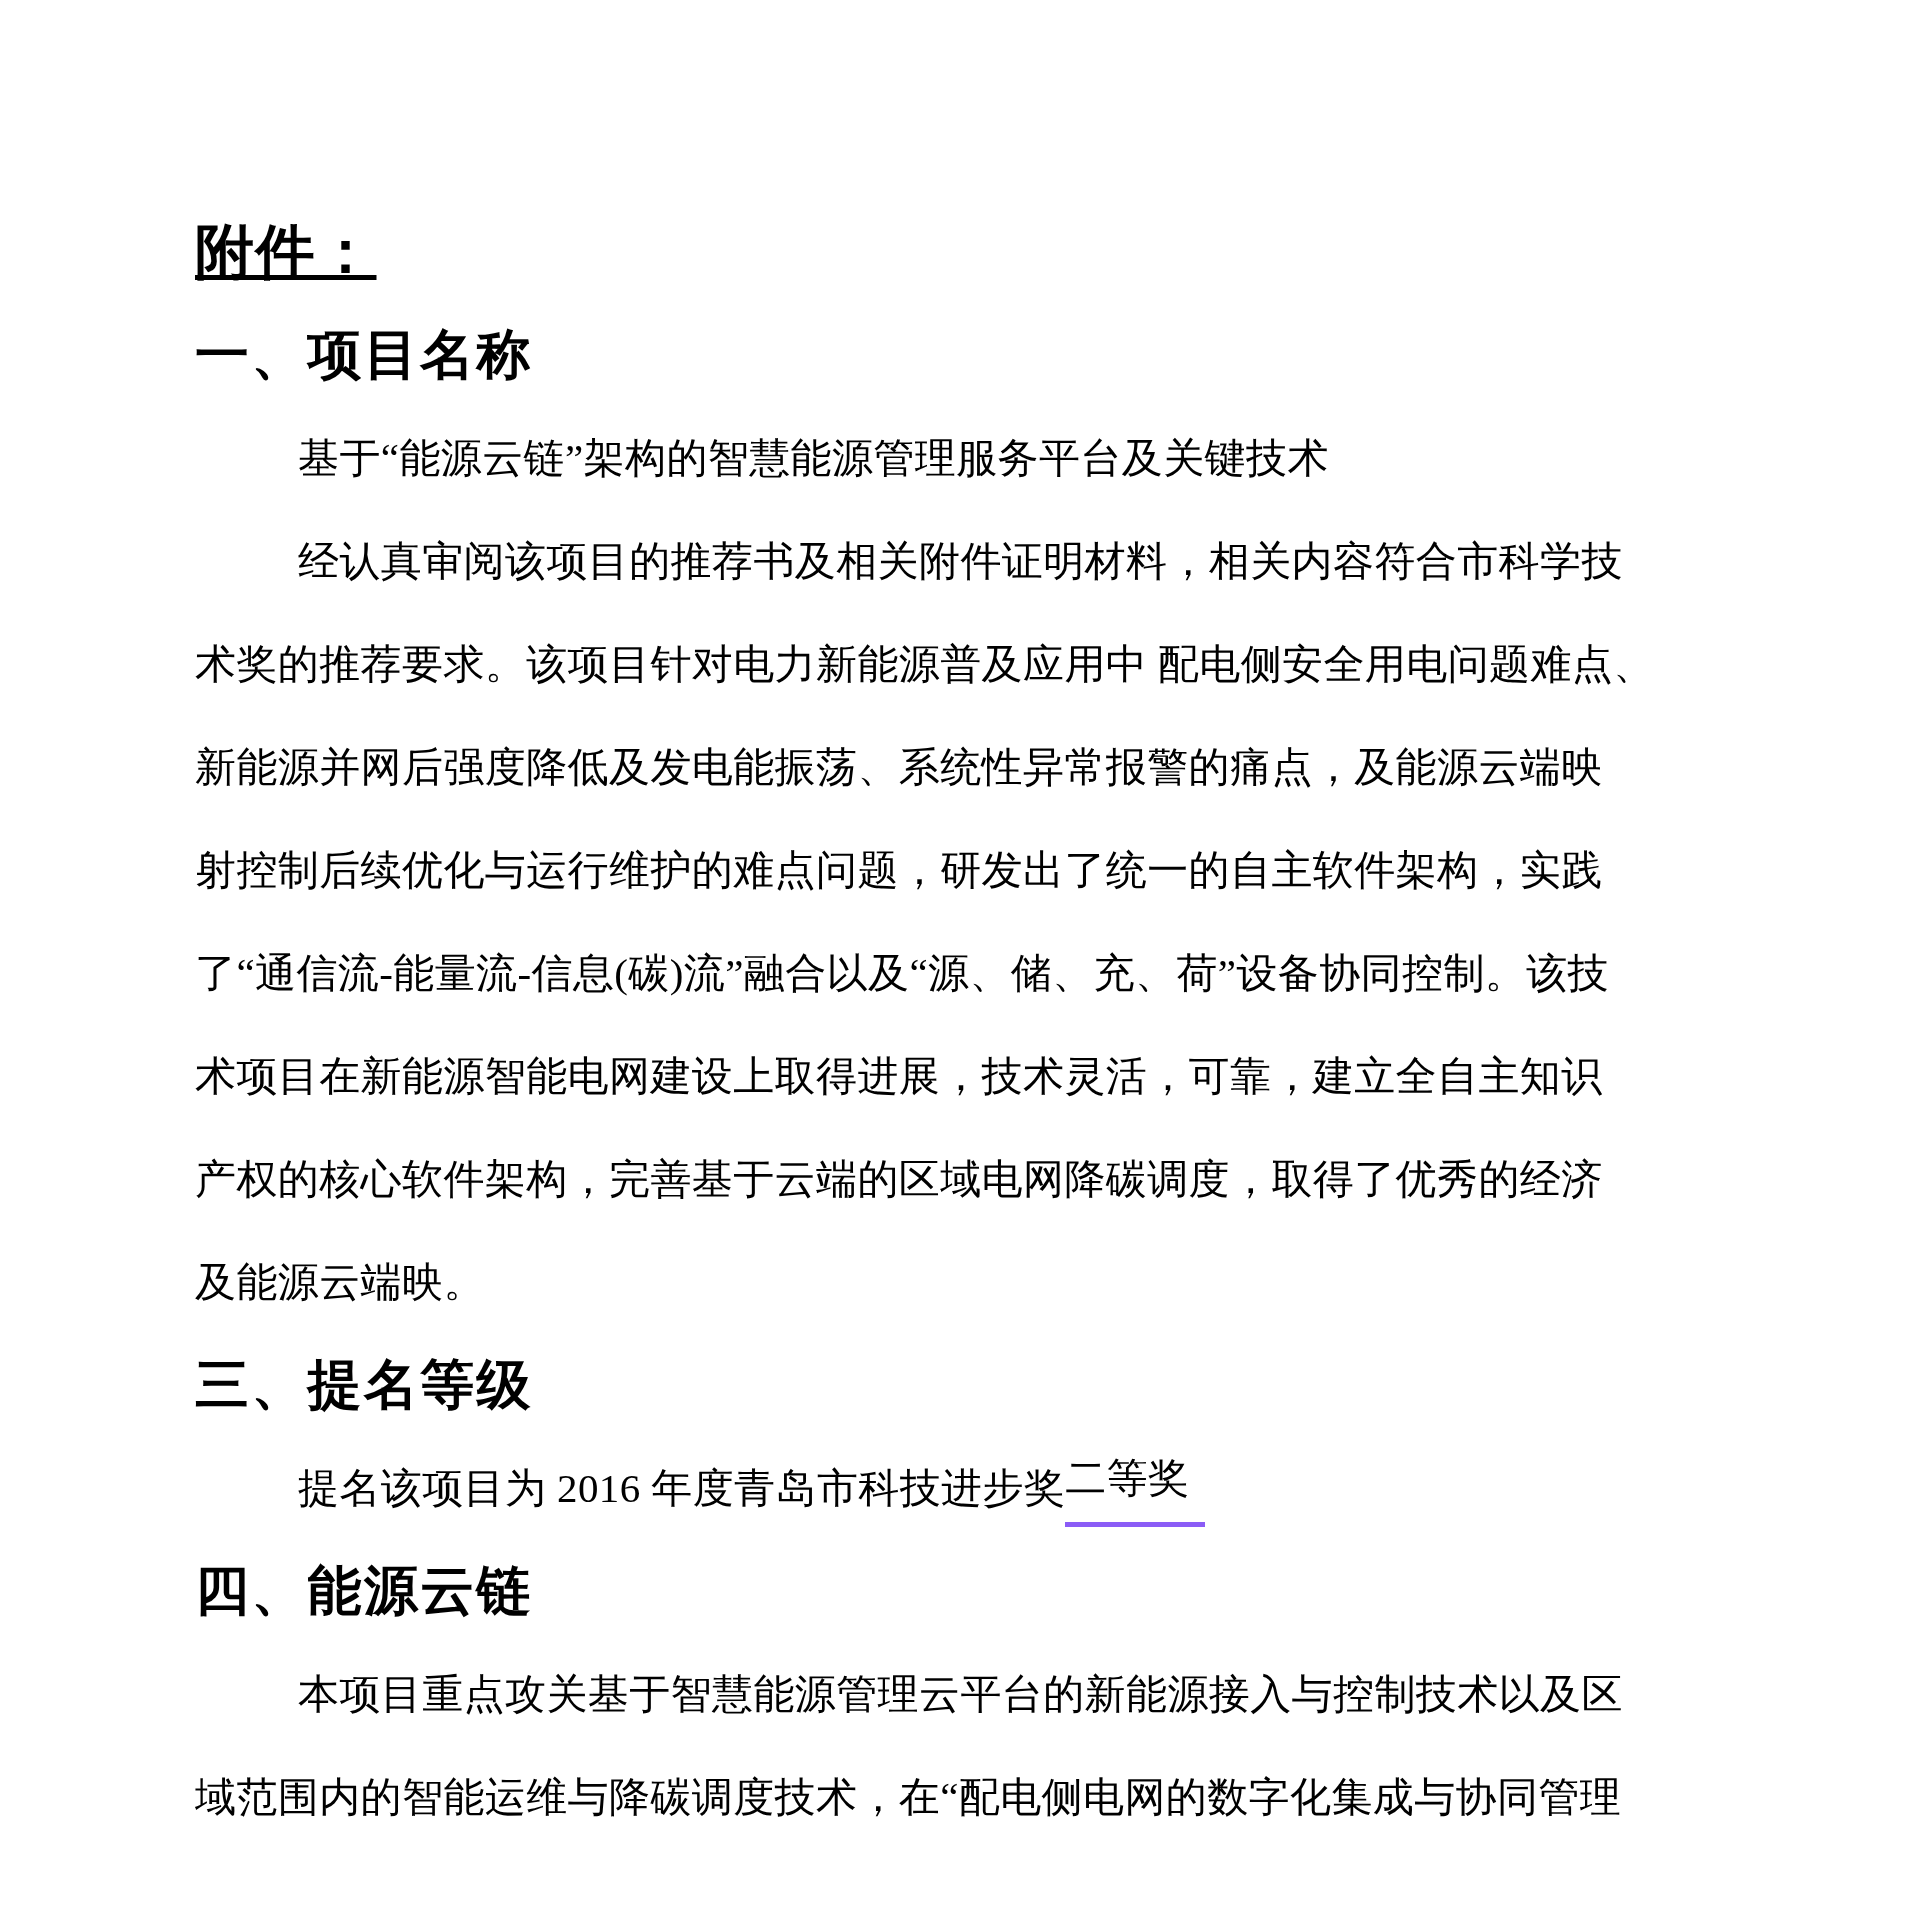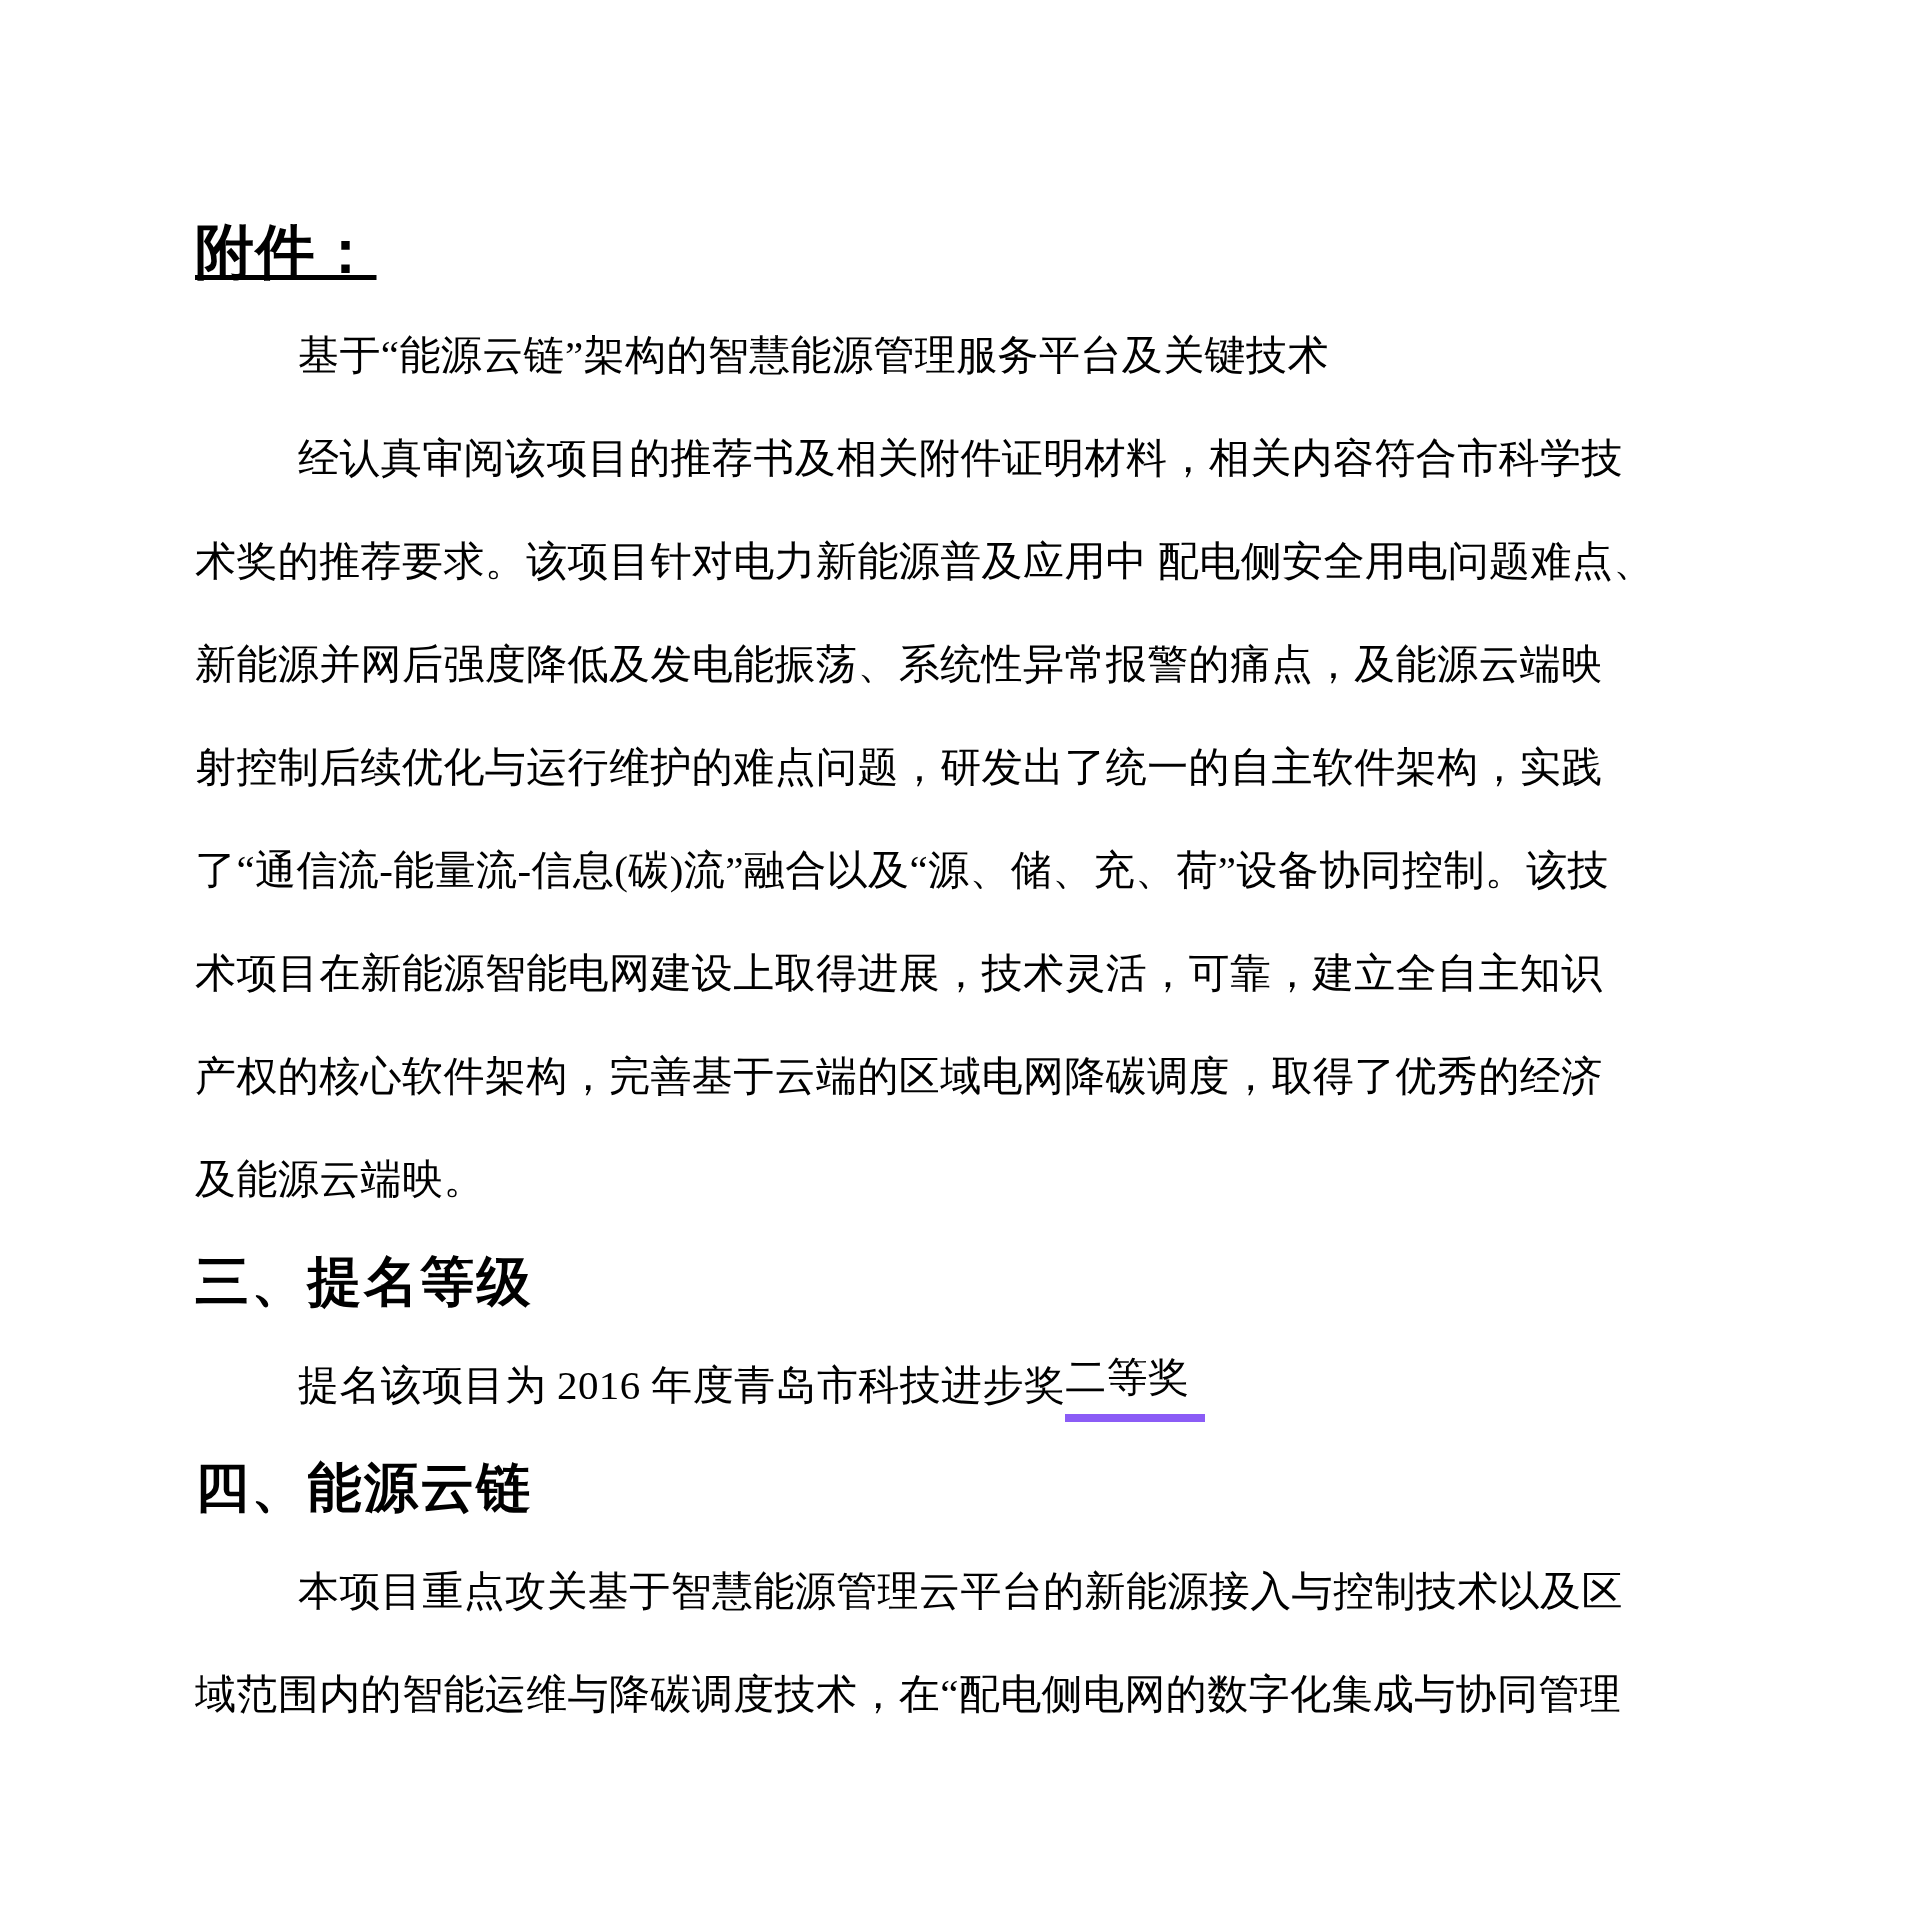--- a/index.html
+++ b/index.html
@@ -48,35 +48,38 @@
   }
   .line.body span {
     font-weight: 400;
     font-size: 41px;
     letter-spacing: 0.4px;
   }
   .line.indent {
     padding-left: 103px;
   }
   .underline-part {
-    border-bottom: 8px solid #8b5cf6;
+    border-bottom: 5px solid #8b5cf6;
     padding-right: 15.4px;
-    padding-bottom: 9px;
+    padding-bottom: 16px;
   }
 </style>
 </head>
 <body>
 
 <div class="page">
   <div class="content">
 
     <div class="line attach">
       <span>附件：</span>
     </div>
 
+    <div class="line heading">
+      <span>一、项目名称</span>
+    </div>
 
     <div class="line body indent">
       <span>基于“能源云链”架构的智慧能源管理服务平台及关键技术</span>
     </div>
 
 
     <div class="line body indent">
       <span>经认真审阅该项目的推荐书及相关附件证明材料，相关内容符合市科学技</span>
     </div>
     <div class="line body">

